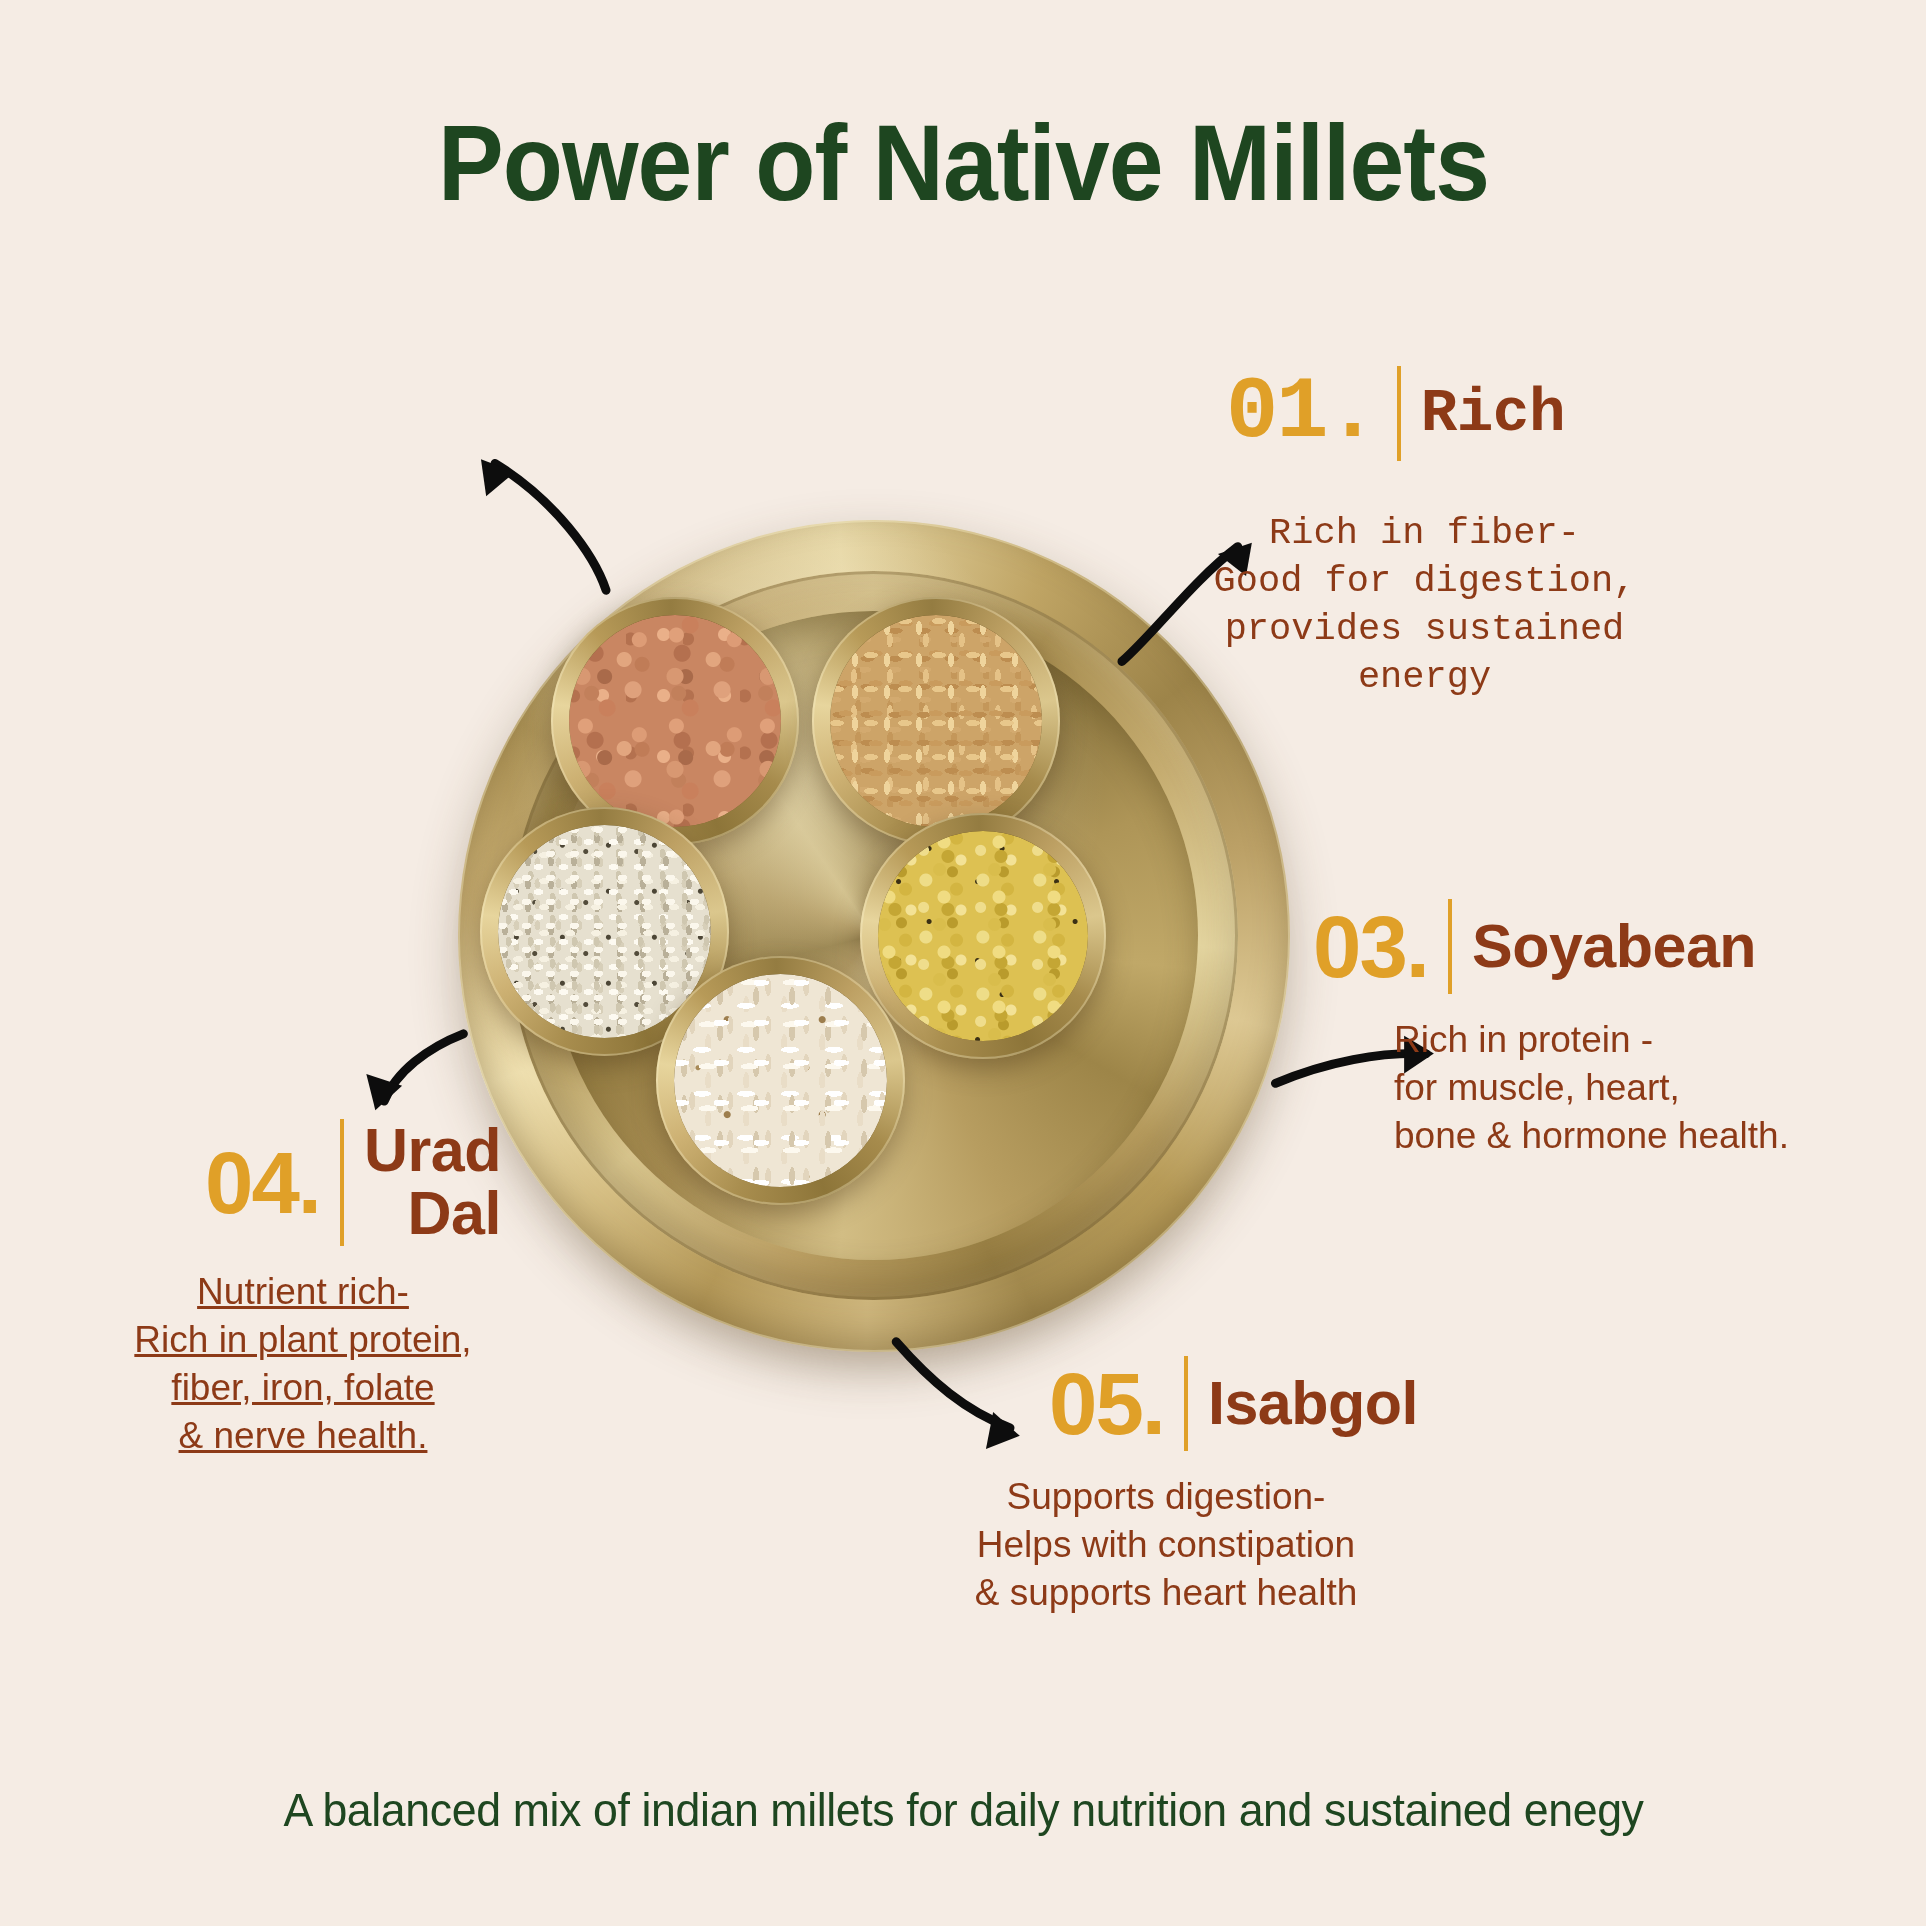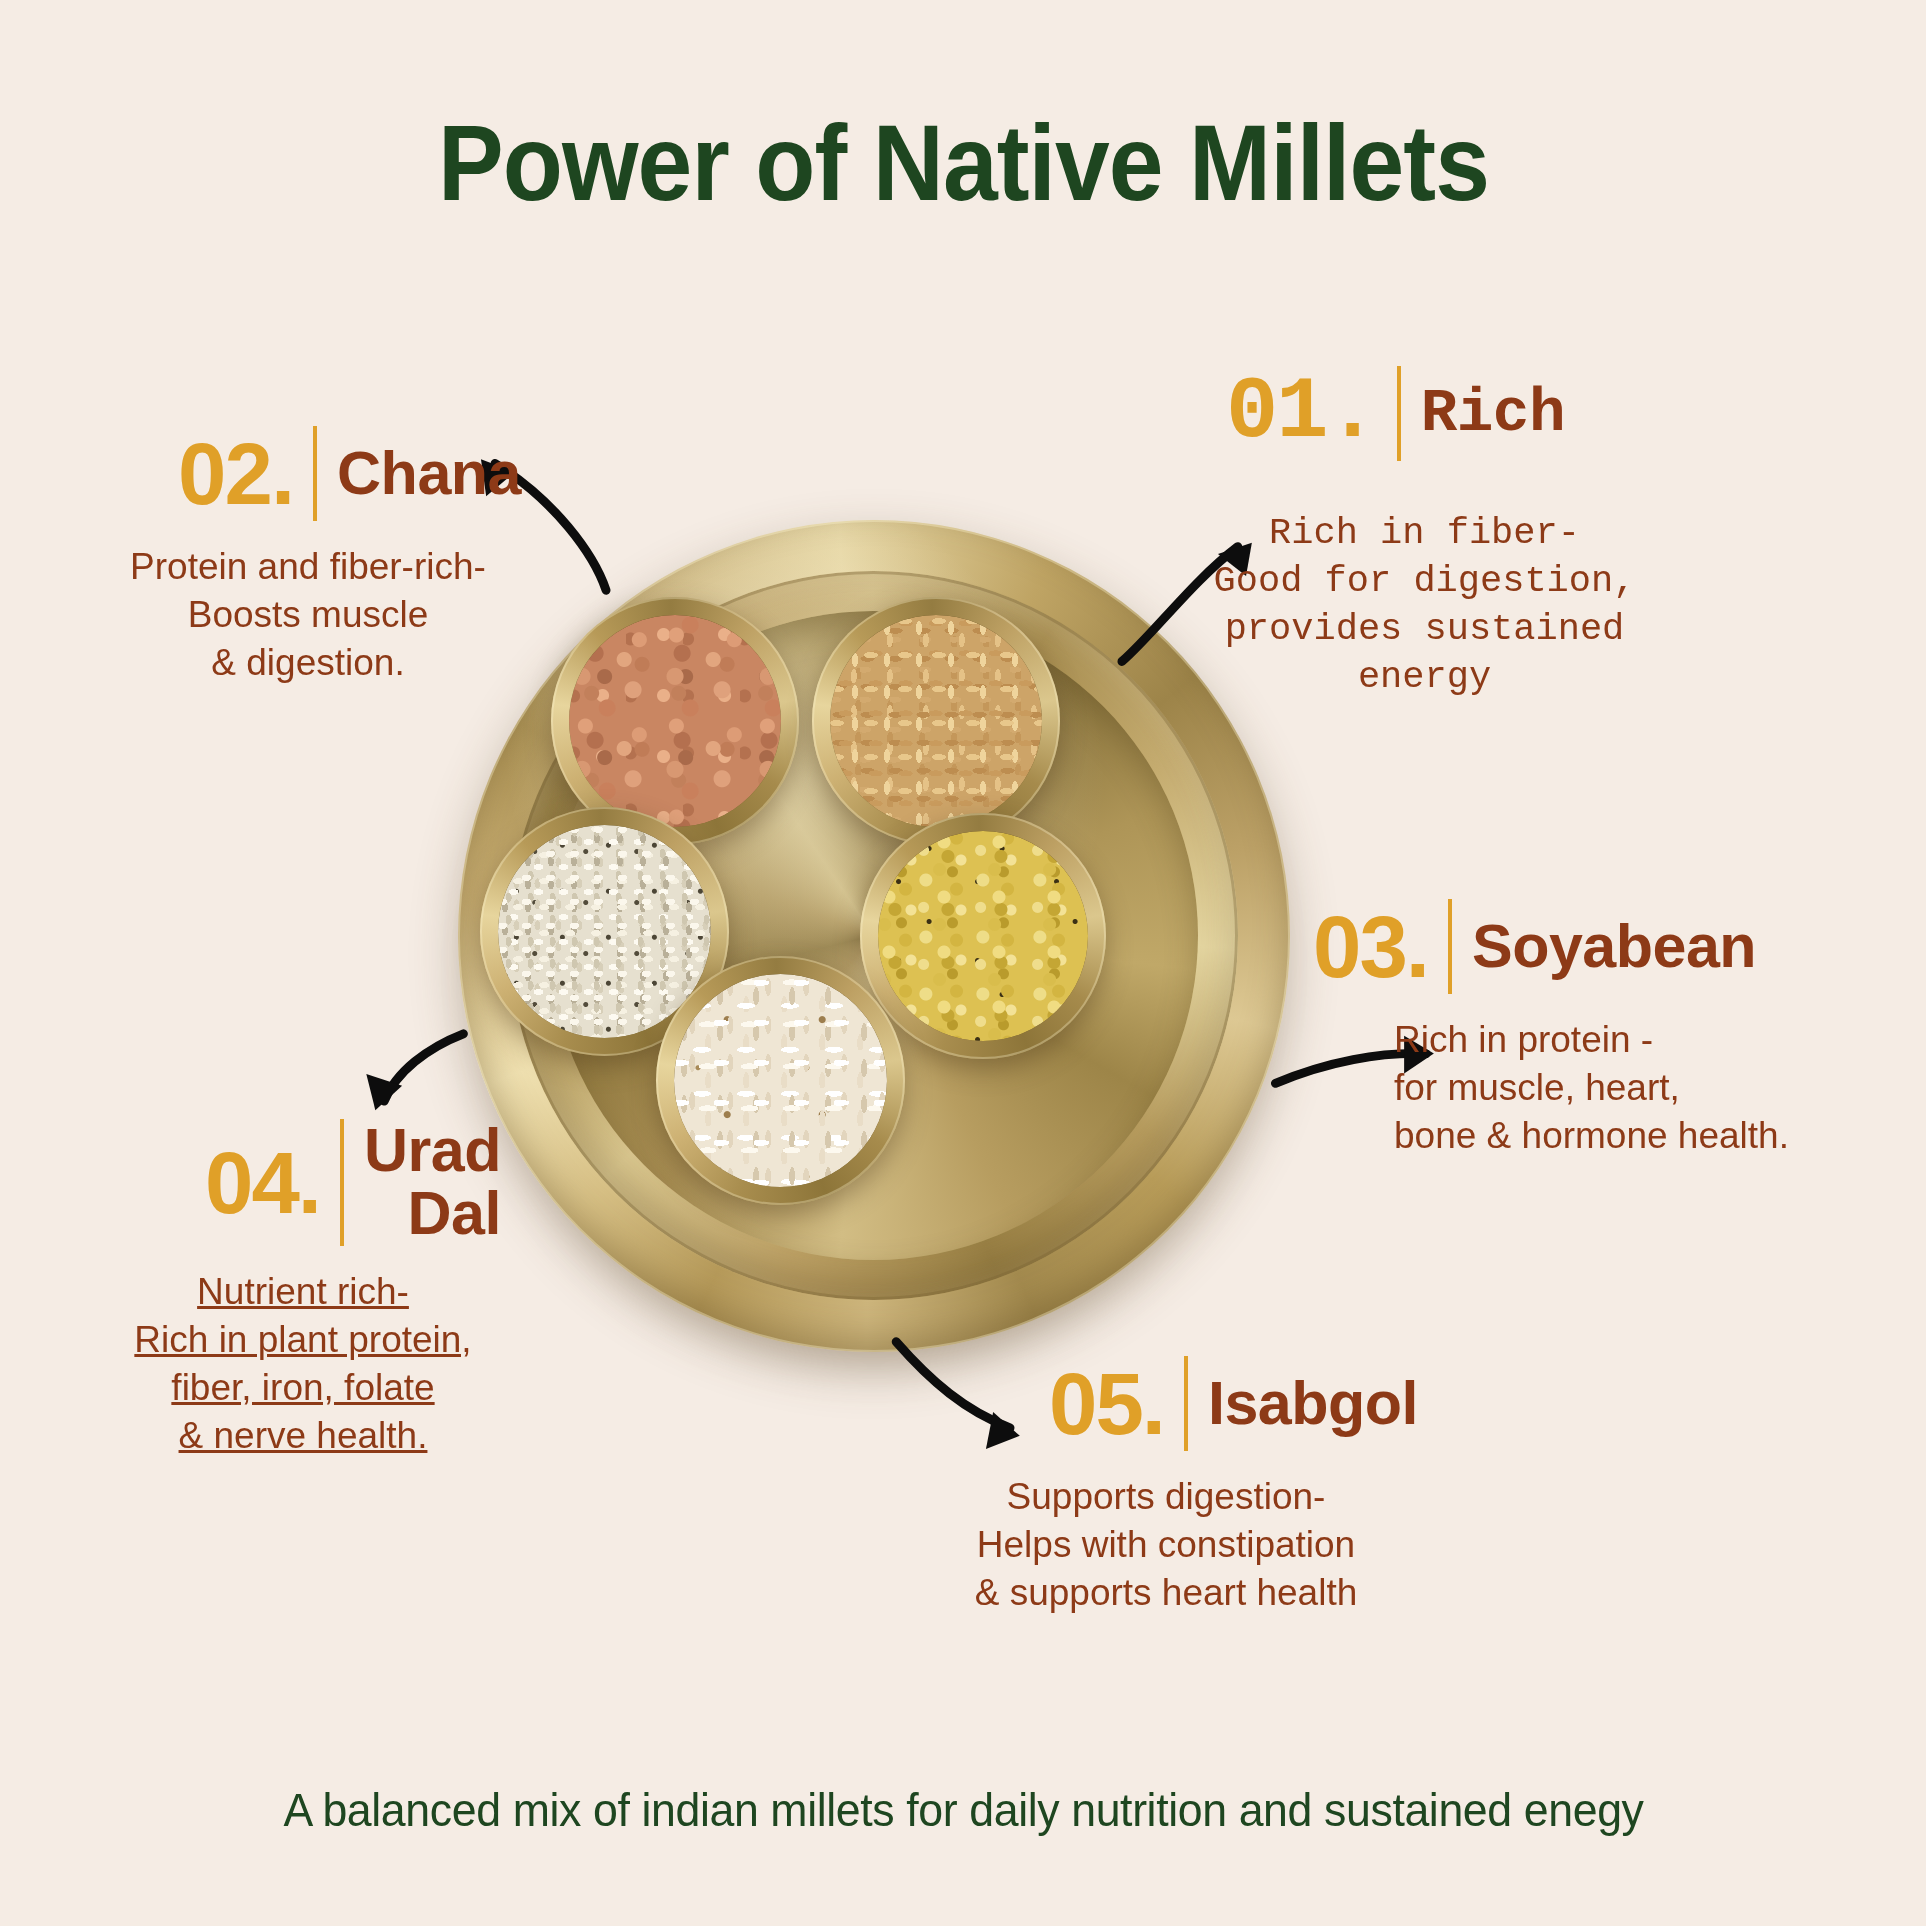--- a/index.html
+++ b/index.html
@@ -327,30 +327,20 @@
     <div class="callout-head">
       <span class="num">01.</span>
       <span class="divider"></span>
       <span class="name">Rich</span>
     </div>
     <div class="desc">Rich in fiber-
 Good for digestion,
 provides sustained energy</div>
   </div>
 
-  <div class="callout left" id="c-chana">
-    <div class="callout-head">
-      <span class="num">02.</span>
-      <span class="divider"></span>
-      <span class="name">Chana</span>
-    </div>
-    <div class="desc">Protein and fiber-rich-
-Boosts muscle
-&amp; digestion.</div>
-  </div>
 
   <div class="callout right" id="c-soya">
     <div class="callout-head">
       <span class="num">03.</span>
       <span class="divider"></span>
       <span class="name">Soyabean</span>
     </div>
     <div class="desc">Rich in protein -
 for muscle, heart,
 bone &amp; hormone health.</div>

